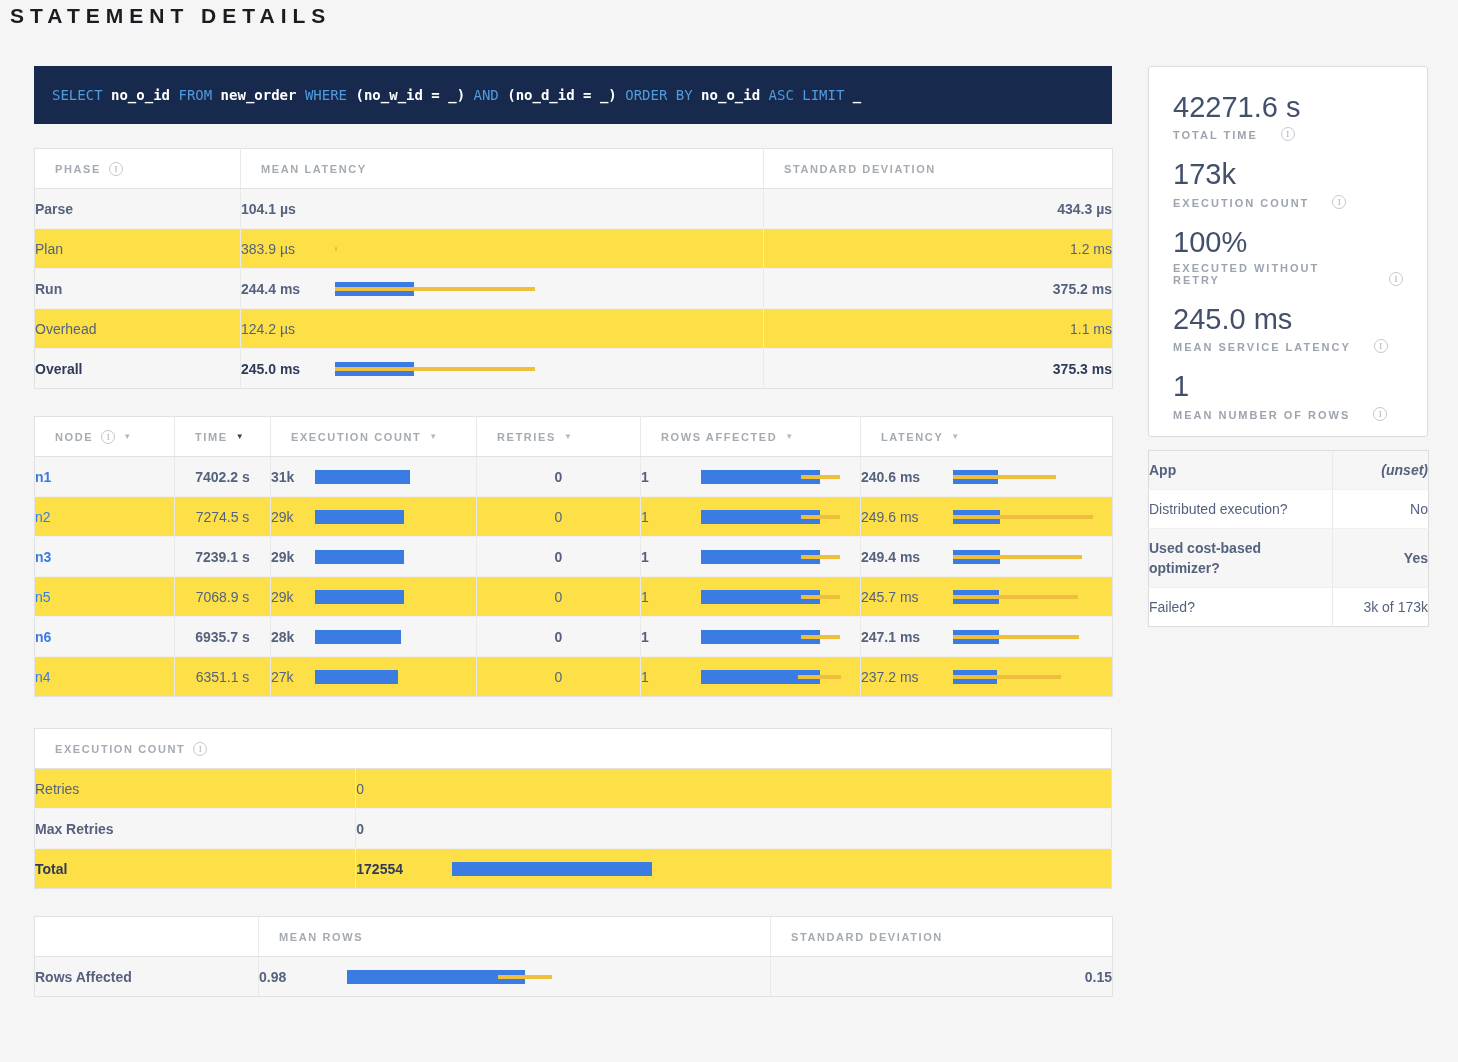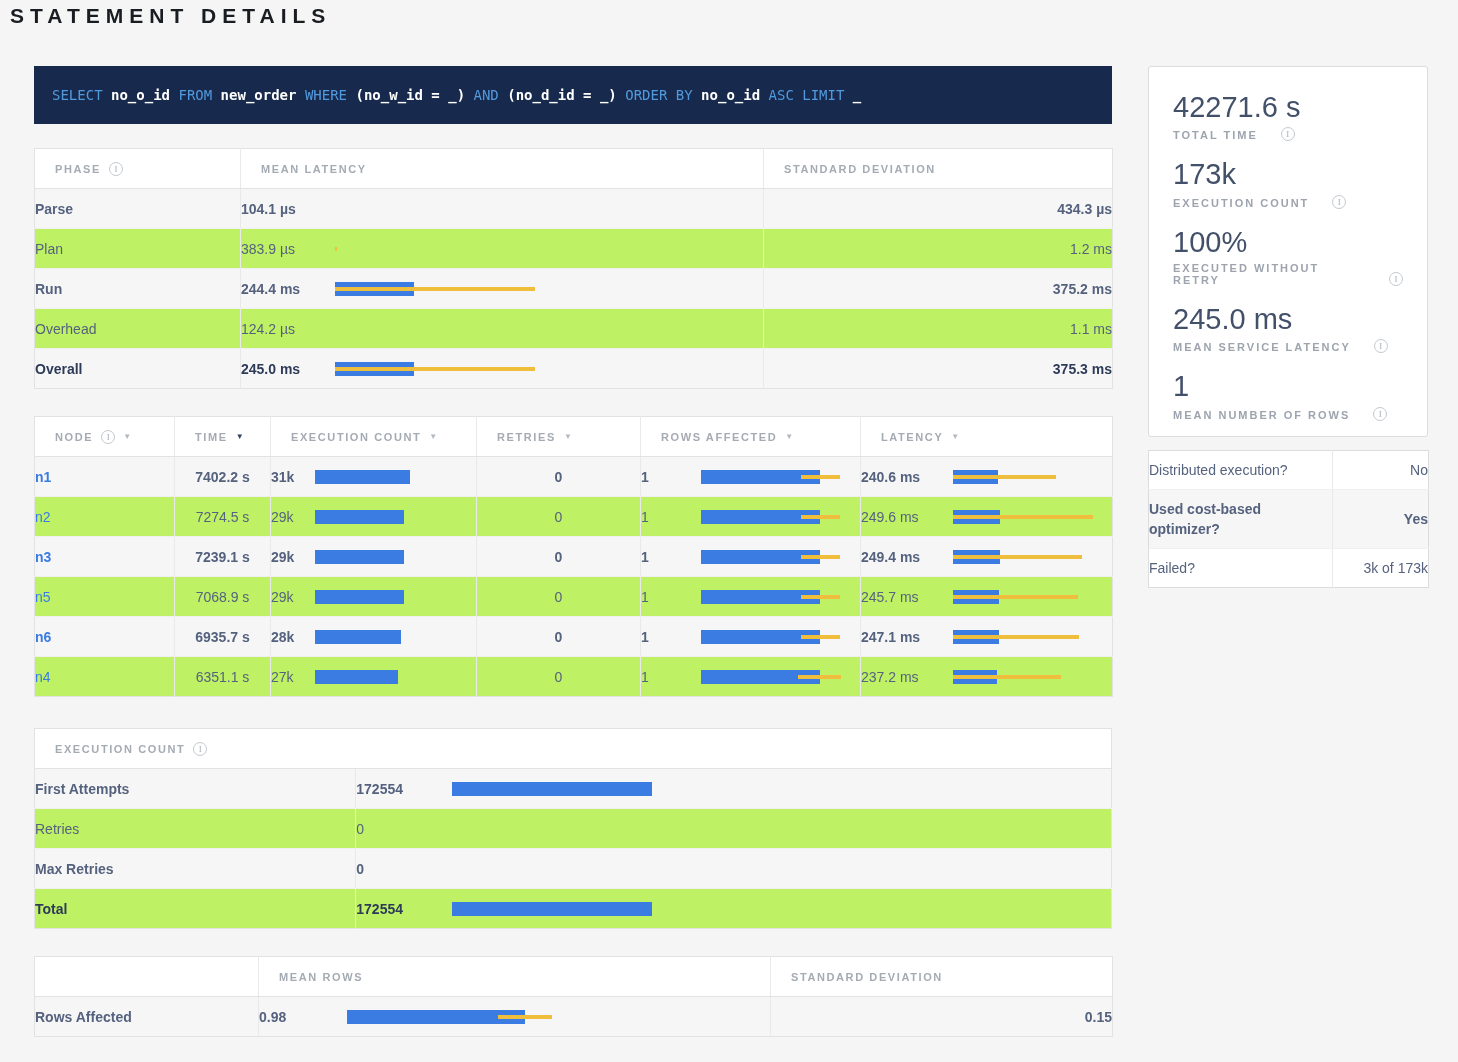--- a/index.html
+++ b/index.html
@@ -23,21 +23,21 @@
   .sql-box {
     height:58px; background:#172a4d; display:flex; align-items:center;
     padding:0 18px; margin-bottom:24px;
   }
   .sql { font-family:"DejaVu Sans Mono", monospace; font-size:14px; white-space:pre; }
   .tok-kw { color:#529ade; }
   .tok-id { color:#ffffff; font-weight:700; }
 
   
   table.tbl {
-    border-collapse:collapse; width:100%; background:#bef264;
+    border-collapse:collapse; width:100%; background:#fde047;
     border:1px solid #e2e2e2; table-layout:fixed;
   }
   table.tbl th {
     font-size:11px; letter-spacing:1.6px; color:#a5abb3; font-weight:700;
     text-align:left; height:40px; padding:0 0 0 20px;
     border-bottom:1px solid #e2e2e2; background:#fff; text-transform:uppercase;
   }
   table.tbl td {
     height:40px; font-size:14px; color:#55627e; padding:0;
     border-bottom:1px solid #f0f0f0;
@@ -434,31 +434,20 @@
       </colgroup>
     <thead>
       <tr>
           <th colspan="2"><span class="th-flex">
               <span>Execution Count</span>
               <span class="info-icon">i</span>
             </span></th>
         </tr>
     </thead>
     <tbody>
-      <tr class="odd">
-        <td class="label-cell">First Attempts</td>
-        <td class="bl">
-            <div class="cellrow">
-              <span class="num num-execbig">172554</span>
-              <div class="bar-area bar-w200">
-                <div class="bar-blue" style="width: 200px;"></div>
-              </div>
-            </div>
-          </td>
-      </tr>
       <tr>
         <td class="label-cell">Retries</td>
         <td class="bl">
             <div class="cellrow">
               <span class="num num-execbig">0</span>
             </div>
           </td>
       </tr>
       <tr class="odd">
         <td class="label-cell">Max Retries</td>
@@ -553,20 +542,24 @@
         </div>
     </div>
   </div>
 
   <table class="app-tbl">
     <colgroup>
         <col style="width:184px">
         <col style="width:96px">
       </colgroup>
     <tbody>
+      <tr class="odd">
+        <td class="app-label">App</td>
+        <td class="app-value unset">(unset)</td>
+      </tr>
       <tr>
         <td class="app-label">Distributed execution?</td>
         <td class="app-value">No</td>
       </tr>
       <tr class="odd">
         <td class="app-label">Used cost-based optimizer?</td>
         <td class="app-value">Yes</td>
       </tr>
       <tr>
         <td class="app-label">Failed?</td>

